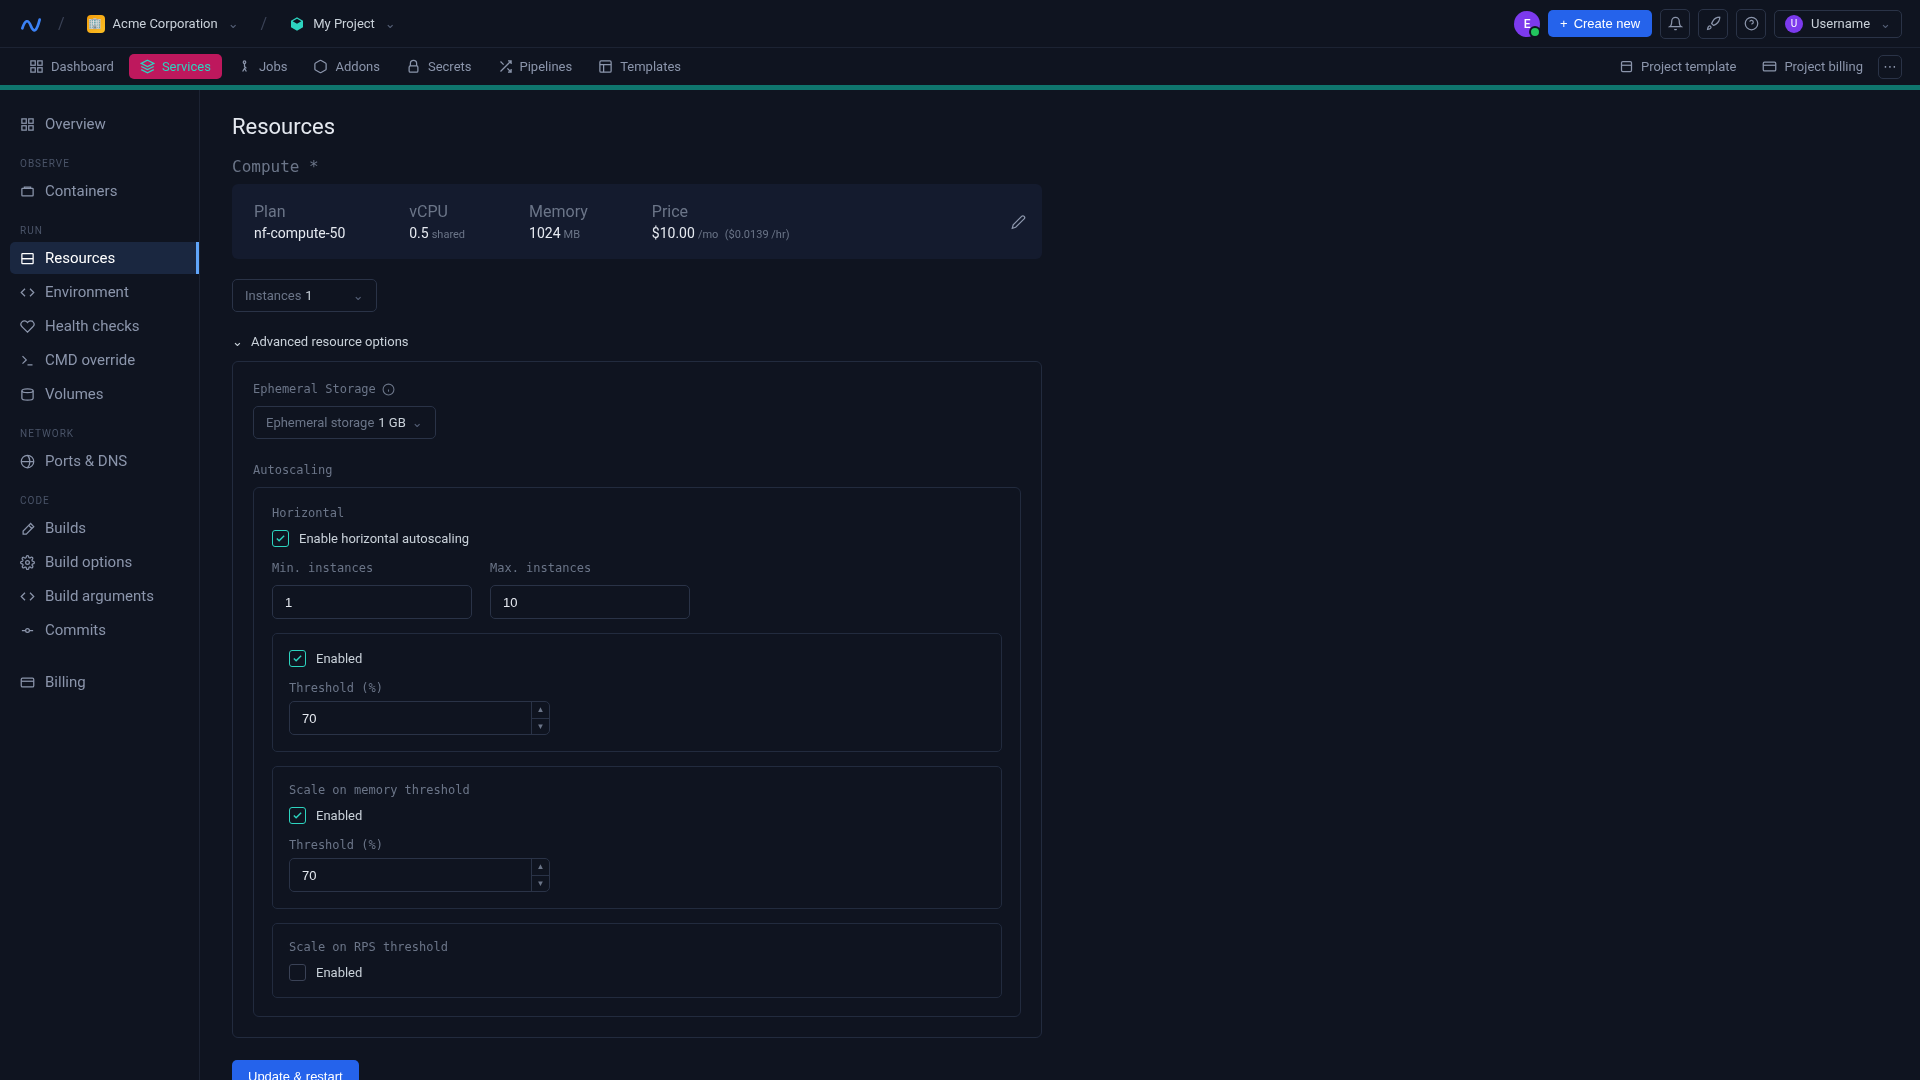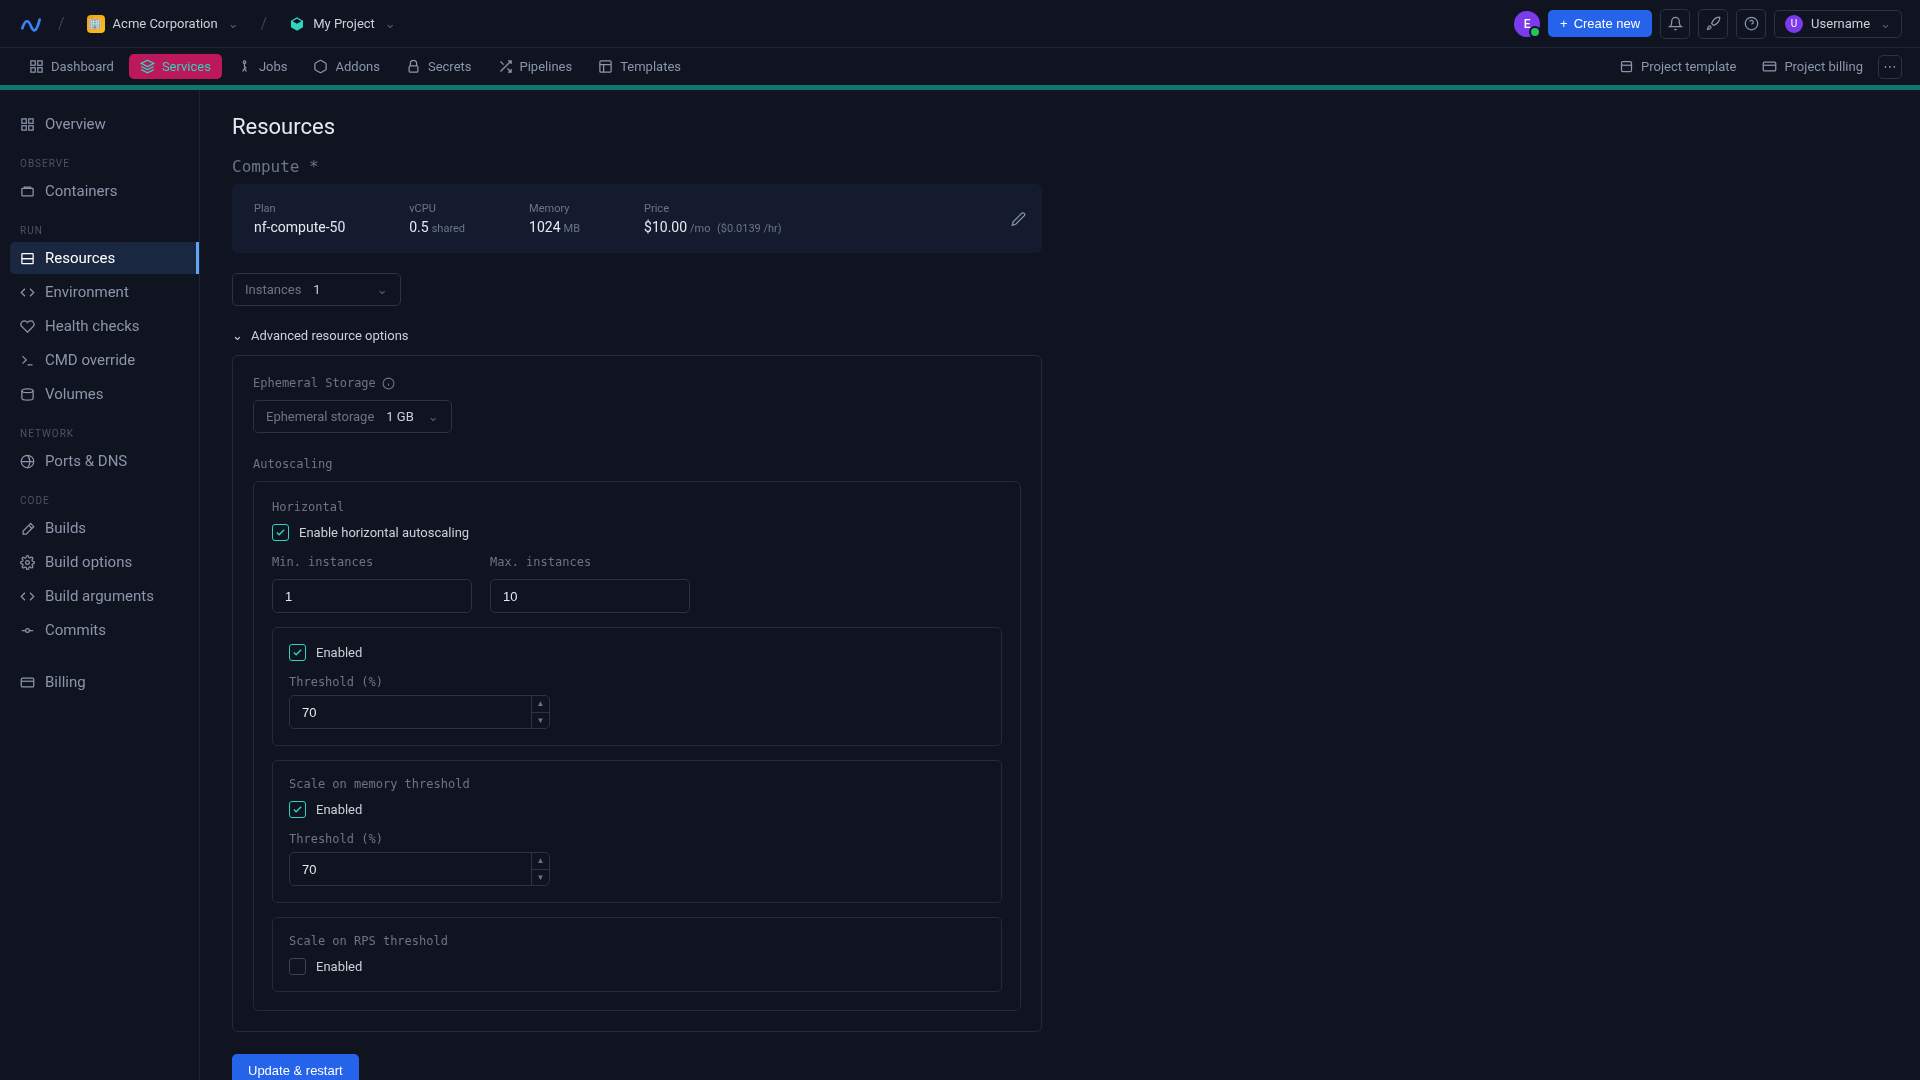--- a/index.html
+++ b/index.html
@@ -87,27 +87,27 @@
 .page-title { font-size:22px;font-weight:400;color:#e5e9f0;margin-bottom:18px; }
 .section-label {
   font-family:ui-monospace,monospace;color:#6b7588;font-size:16px;margin-bottom:8px;
   display:flex;align-items:center;gap:6px;
 }
 .compute-card {
   background:#141b2e;border-radius:6px;padding:18px 22px;
   display:flex;align-items:center;gap:64px;width:810px;position:relative;
 }
 .compute-card .col { display:flex;flex-direction:column;gap:4px; }
-.col-label { font-size:11px;color:#6b7588; }
+.col-label { font-size:16px;color:#6b7588; }
 .col-val { font-size:14px;color:#e5e9f0; }
 .col-val .unit { font-size:11px;color:#6b7588;margin-left:3px;text-align:right; }
 .edit-btn { position:absolute;right:16px;top:50%;transform:translateY(-50%);color:#8b95ab;cursor:pointer;}
 .select-box {
   display:inline-flex;align-items:center;border:1px solid #2a3347;border-radius:5px;
-  padding:8px 12px;color:#c9d1d9;gap:12px;cursor:pointer;margin-top:20px;font-size:13px;
+  padding:8px 12px;color:#c9d1d9;gap:4px;cursor:pointer;margin-top:20px;font-size:13px;
 }
 .select-box .label{color:#6b7588;}
 .adv-toggle {
   display:flex;align-items:center;gap:8px;color:#c9d1d9;cursor:pointer;
   margin-top:22px;font-size:13px;
 }
 .adv-panel {
   border:1px solid #222b3e;border-radius:6px;padding:20px;width:810px;margin-top:12px;
 }
 .mono-label {

